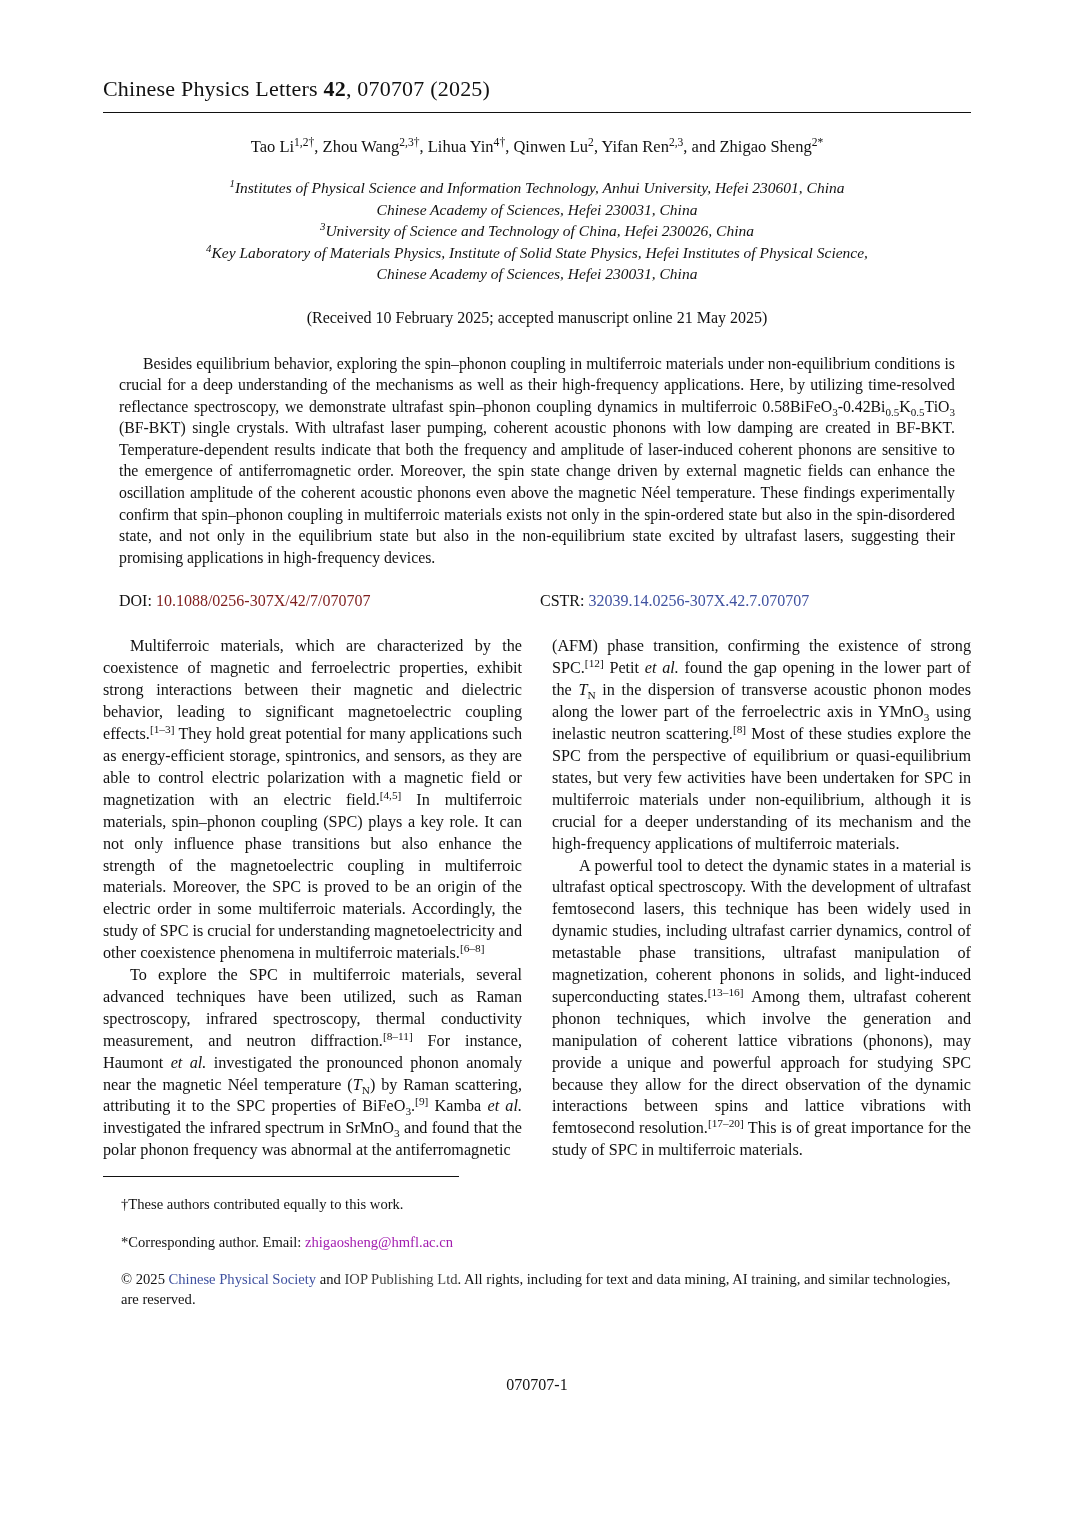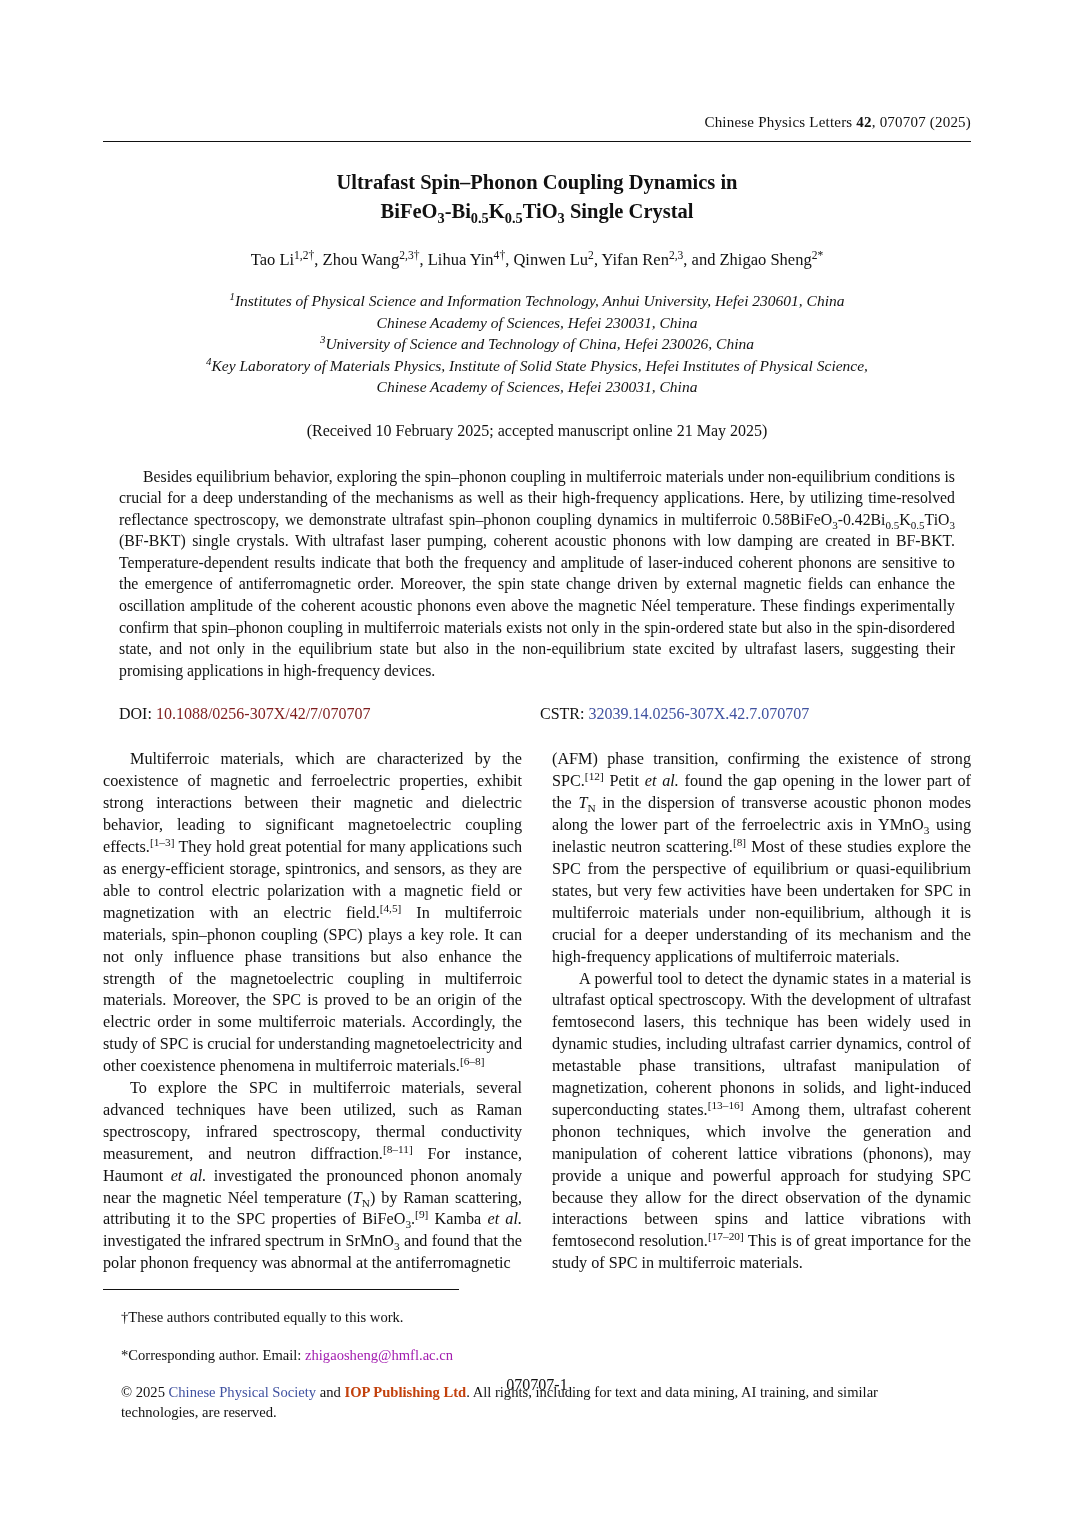--- a/index.html
+++ b/index.html
@@ -11,23 +11,23 @@
     font-family:"Liberation Serif","DejaVu Serif",serif;
     overflow:hidden;
     box-sizing:border-box;
   }
   .content{
     width:868px;
     margin:0 auto;
   }
   
   .journal-line{
-    padding-top:114px;
-    text-align:right;
-    font-size:15px;
+    padding-top:76px;
+    text-align:left;
+    font-size:22px;
     letter-spacing:.2px;
   }
   .header-rule{
     border:none;
     border-top:1.6px solid #111;
     margin:10px 0 0 0;
   }
   
   .title{
     margin-top:26px;
@@ -112,24 +112,20 @@
 </style>
 </head>
 <body>
 
 <div class="page">
   <div class="content">
 
     <div class="journal-line">Chinese Physics Letters <b>42</b>, 070707 (2025)</div>
     <hr class="header-rule">
 
-    <div class="title">
-      <div>Ultrafast Spin–Phonon Coupling Dynamics in</div>
-      <div>BiFeO<sub>3</sub>-Bi<sub>0.5</sub>K<sub>0.5</sub>TiO<sub>3</sub> Single Crystal</div>
-    </div>
 
     <div class="authors">Tao Li<sup>1,2†</sup>, Zhou Wang<sup>2,3†</sup>, Lihua Yin<sup>4†</sup>, Qinwen Lu<sup>2</sup>, Yifan Ren<sup>2,3</sup>, and Zhigao Sheng<sup>2*</sup></div>
 
     <div class="affiliations">
       <div><sup>1</sup>Institutes of Physical Science and Information Technology, Anhui University, Hefei 230601, China</div>
       <div>Chinese Academy of Sciences, Hefei 230031, China</div>
       <div><sup>3</sup>University of Science and Technology of China, Hefei 230026, China</div>
       <div><sup>4</sup>Key Laboratory of Materials Physics, Institute of Solid State Physics, Hefei Institutes of Physical Science,</div>
       <div>Chinese Academy of Sciences, Hefei 230031, China</div>
     </div>
@@ -159,19 +155,19 @@
       <div class="col">
         <p>(AFM) phase transition, confirming the existence of strong SPC.<sup>[12]</sup> Petit <i>et al.</i> found the gap opening in the lower part of the <i>T</i><sub>N</sub> in the dispersion of transverse acoustic phonon modes along the lower part of the ferroelectric axis in YMnO<sub>3</sub> using inelastic neutron scattering.<sup>[8]</sup> Most of these studies explore the SPC from the perspective of equilibrium or quasi-equilibrium states, but very few activities have been undertaken for SPC in multiferroic materials under non-equilibrium, although it is crucial for a deeper understanding of its mechanism and the high-frequency applications of multiferroic materials.</p>
         <p class="indent">A powerful tool to detect the dynamic states in a material is ultrafast optical spectroscopy. With the development of ultrafast femtosecond lasers, this technique has been widely used in dynamic studies, including ultrafast carrier dynamics, control of metastable phase transitions, ultrafast manipulation of magnetization, coherent phonons in solids, and light-induced superconducting states.<sup>[13–16]</sup> Among them, ultrafast coherent phonon techniques, which involve the generation and manipulation of coherent lattice vibrations (phonons), may provide a unique and powerful approach for studying SPC because they allow for the direct observation of the dynamic interactions between spins and lattice vibrations with femtosecond resolution.<sup>[17–20]</sup> This is of great importance for the study of SPC in multiferroic materials.</p>
       </div>
     </div>
 
     <hr class="footnote-rule">
     <div class="footnotes">
       <div>†These authors contributed equally to this work.</div>
       <div><span>*Corresponding author. Email: </span><a class="link" href="#" style="color: #a21caf;">zhigaosheng@hmfl.ac.cn</a></div>
-      <div><span>© 2025 </span><a class="link" href="#" style="color: rgb(63, 81, 160);">Chinese Physical Society</a><span> and </span><a class="link" href="#" style="color: #c2410c; font-weight: bold;">IOP Publishing Ltd</a><span>. All rights, including for text and data mining, AI training, and similar technologies, are reserved.</span></div>
+      <div><span>© 2025 </span><a class="link" href="#" style="color: rgb(63, 81, 160);">Chinese Physical Society</a><span> and </span><a class="link" href="#" style="color: #404040;">IOP Publishing Ltd</a><span>. All rights, including for text and data mining, AI training, and similar technologies, are reserved.</span></div>
     </div>
 
   </div>
 
   <div class="page-number">070707-1</div>
 </div>
 
 </body></html>

